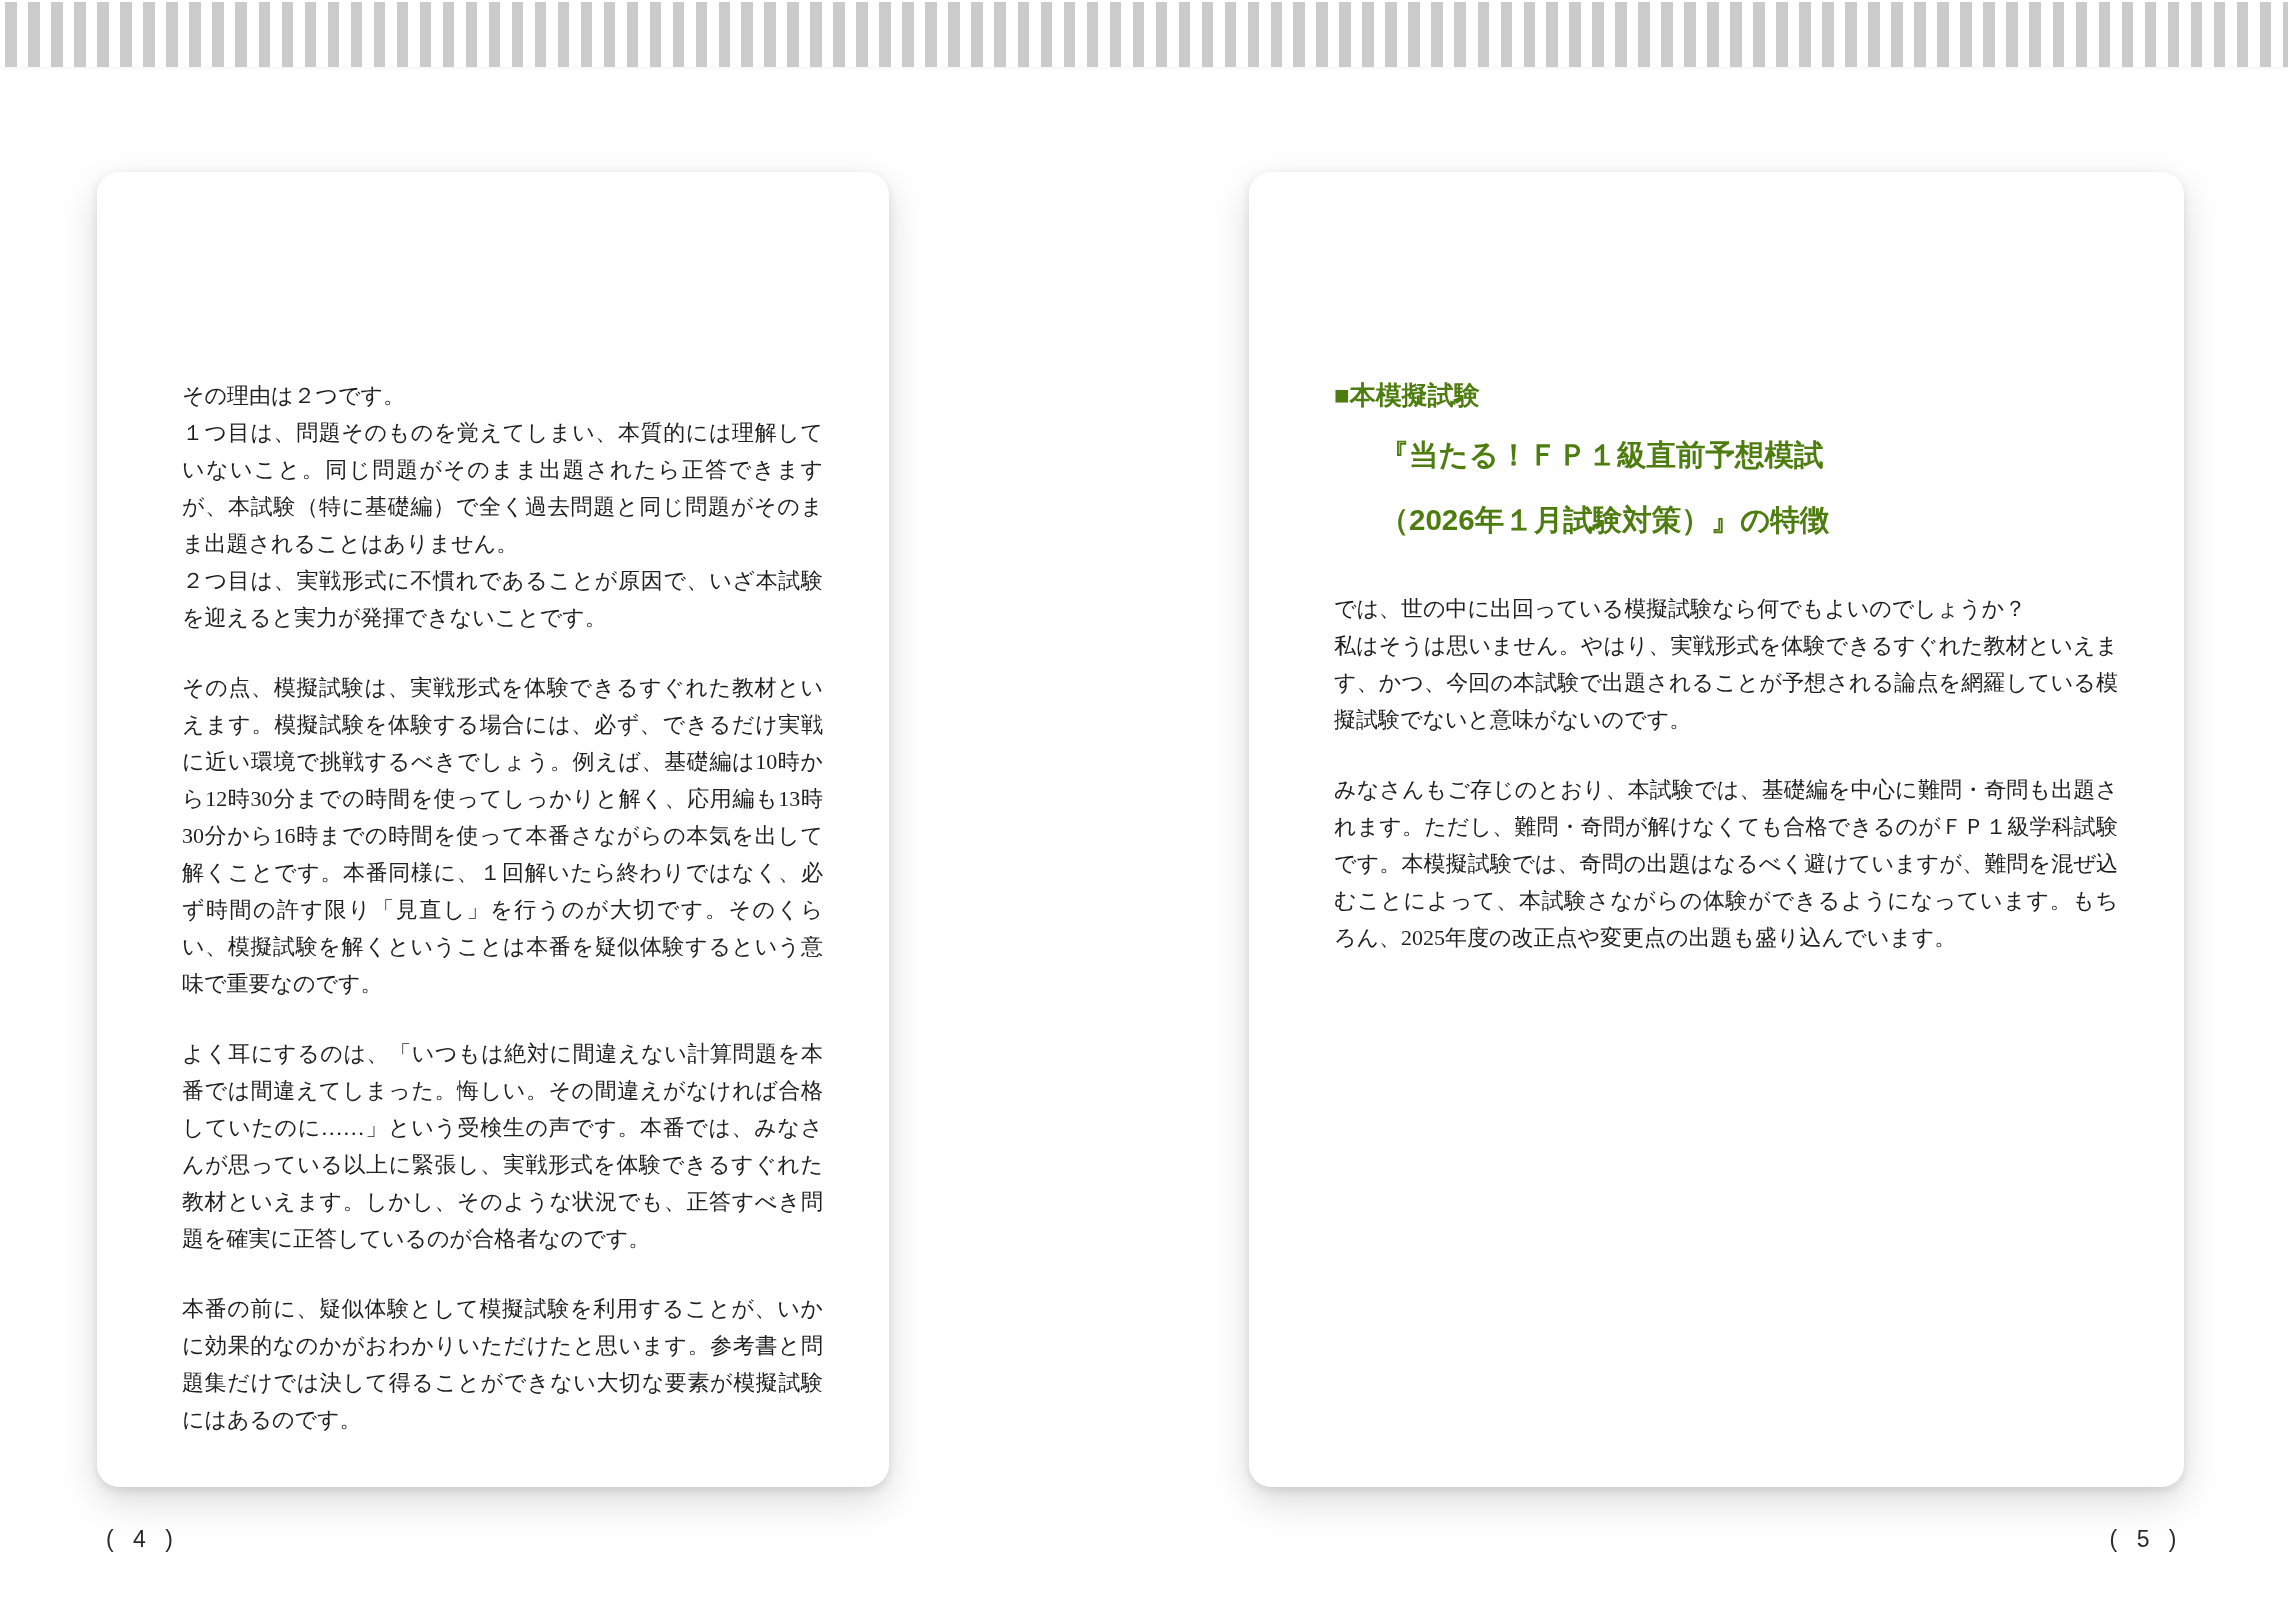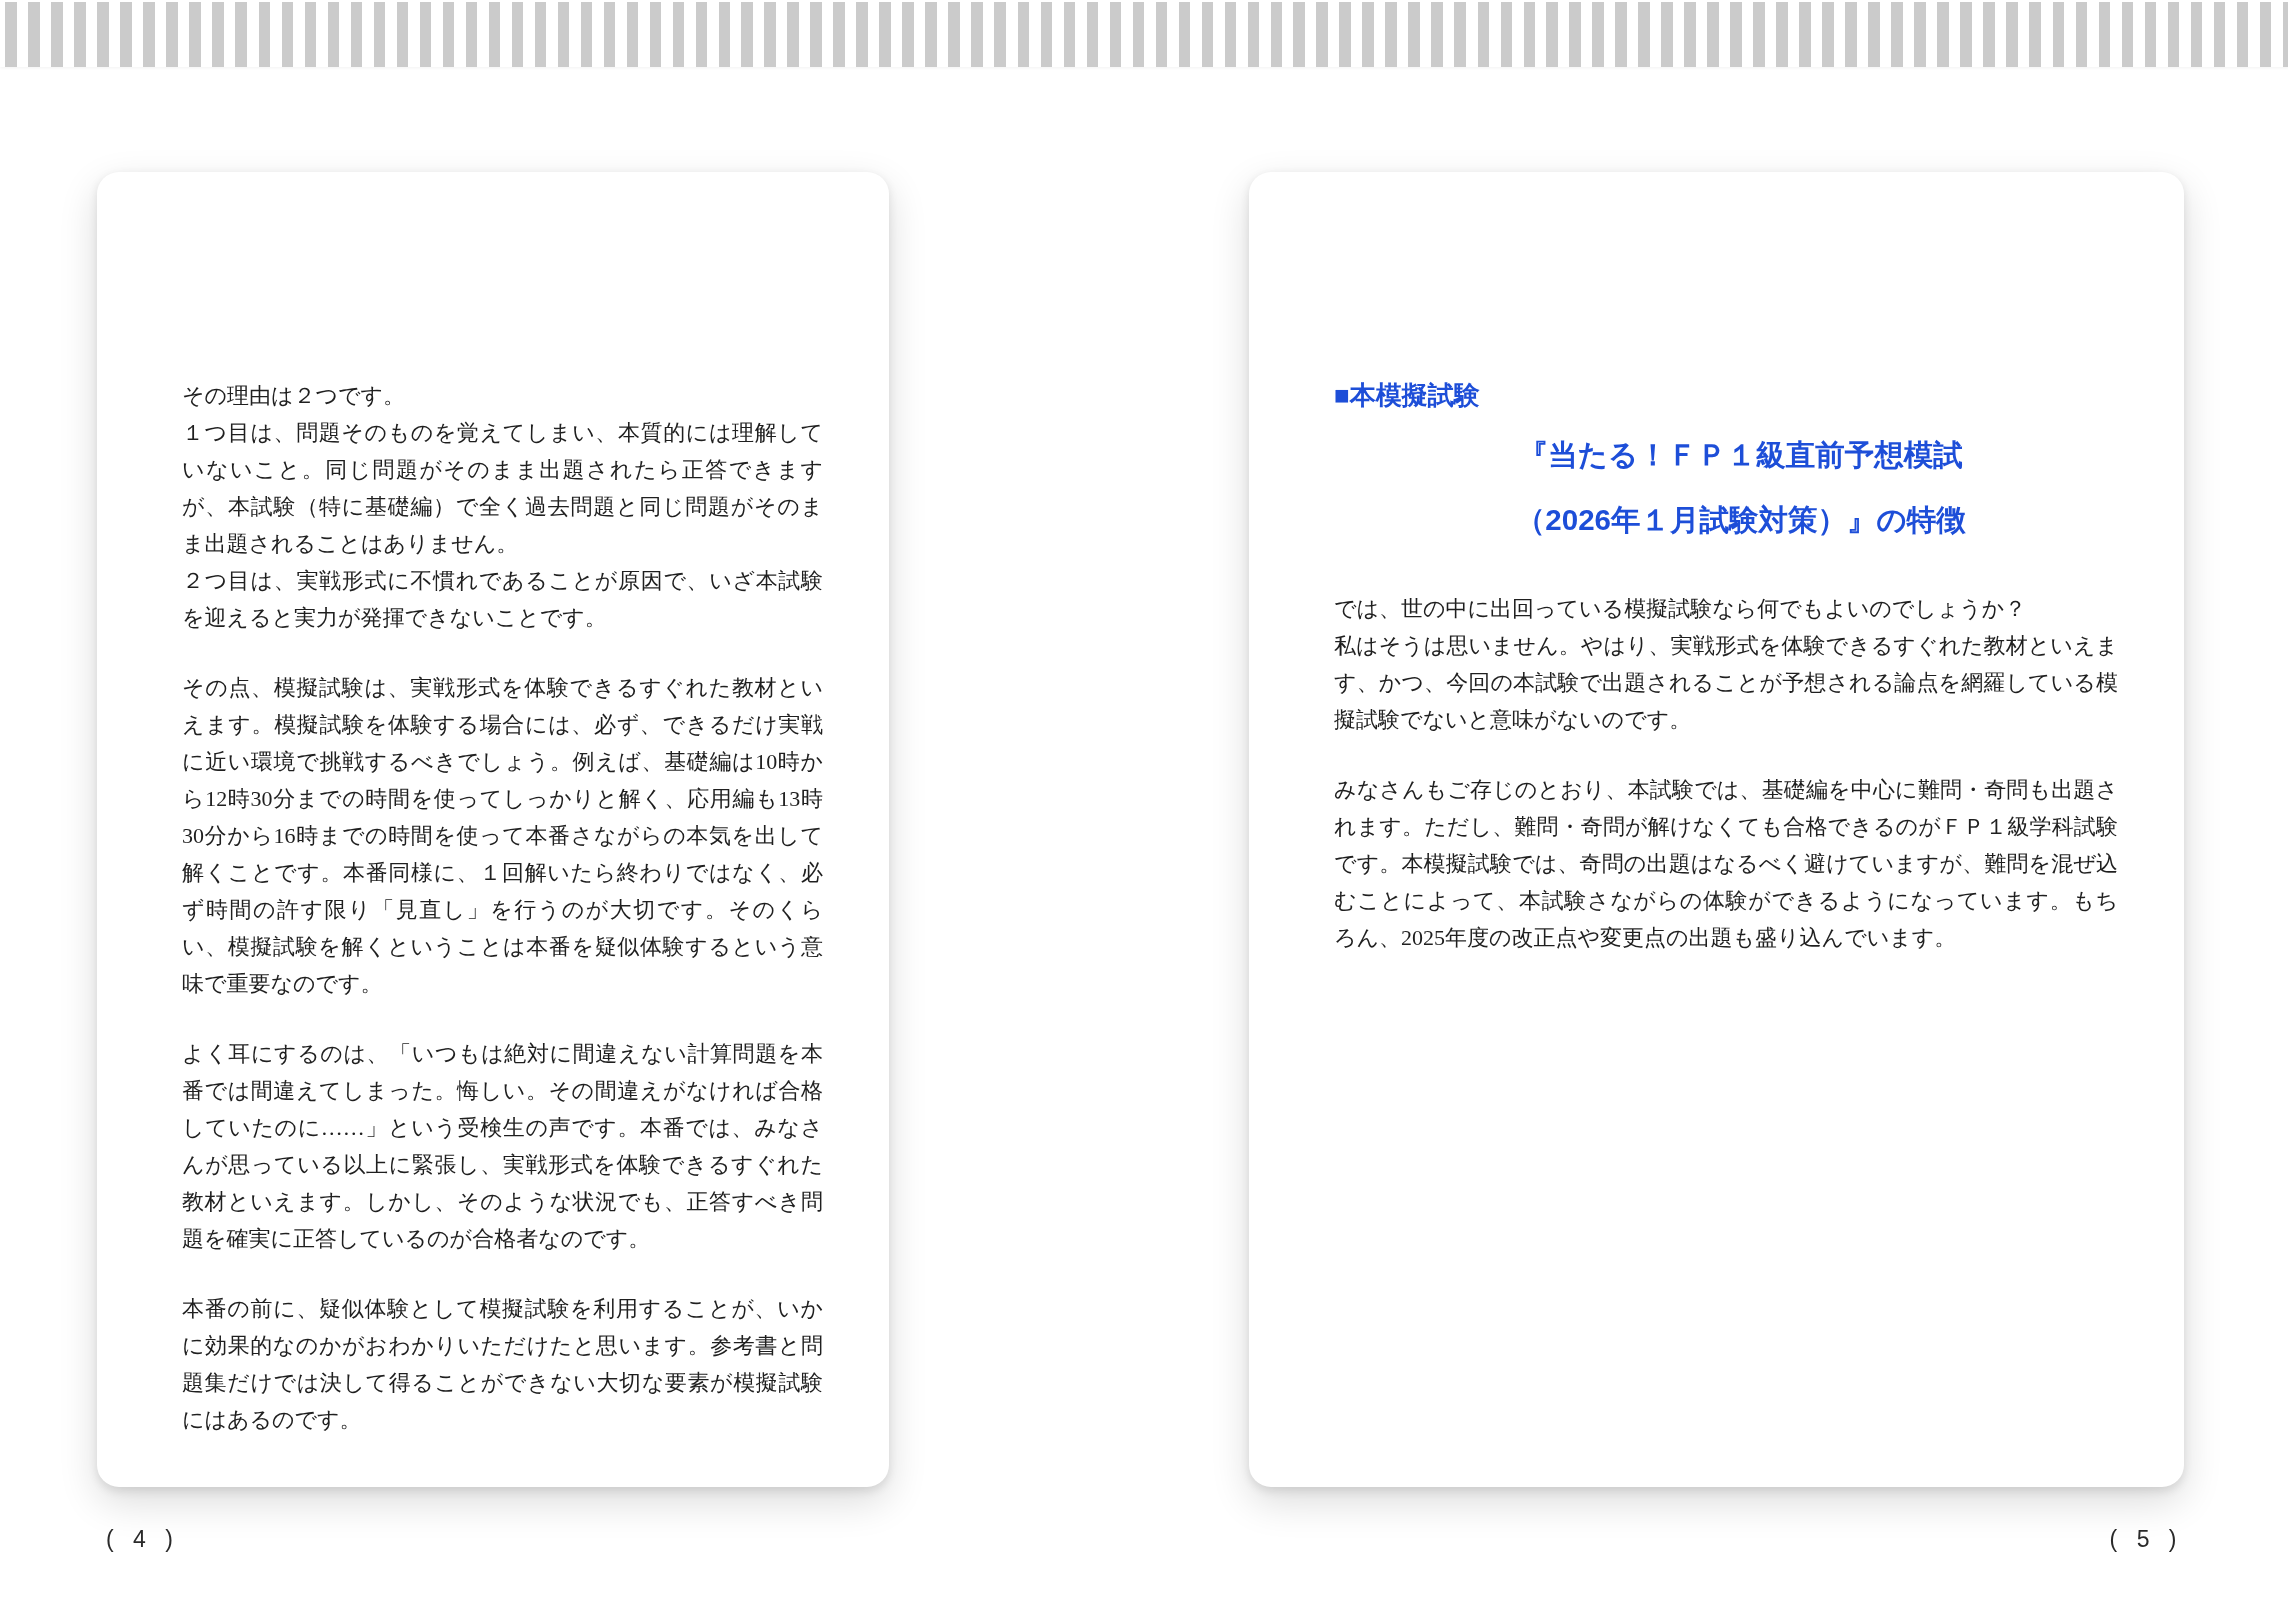--- a/index.html
+++ b/index.html
@@ -59,36 +59,35 @@
   .body-p {
     margin: 0;
     font-family: "Liberation Serif", serif;
     font-size: 22px;
     line-height: 37px;
     text-align: justify;
     color: #1f1f1f;
   }
 
   
-  .heading { margin: 0 0 46px 0; color: #1d4ed8; }
+  .heading { margin: 0 0 46px 0; color: #4d7c0f; }
   .heading-line1 {
     margin: 0 0 13px 0;
     font-family: "Liberation Sans", sans-serif;
     font-weight: bold;
     font-size: 26px;
     line-height: 37px;
   }
   .heading-line2, .heading-line3 {
     margin: 16px;
     font-family: "Liberation Sans", sans-serif;
     font-weight: bold;
     font-size: 29.5px;
     line-height: 49px;
     text-indent: 29.5px;
-    text-align: center;
   }
 
   
   .folio {
     position: absolute;
     top: 1525px;
     font-family: "Liberation Sans", sans-serif;
     font-size: 23px;
     line-height: 28px;
     color: #2a2a2a;

